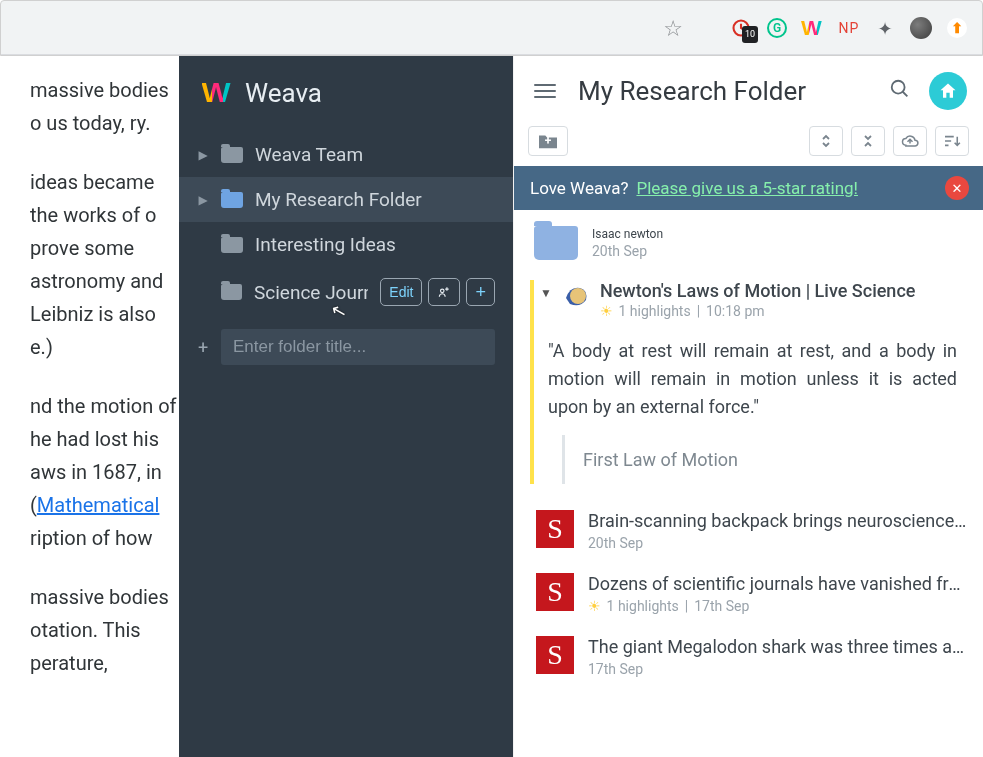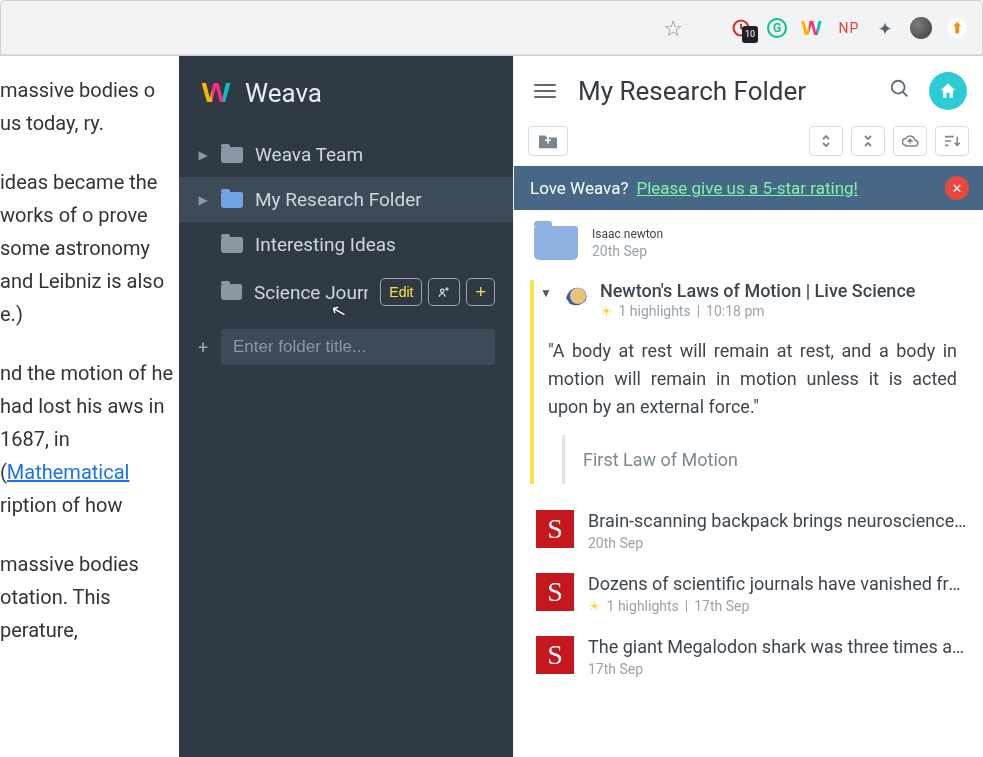--- a/index.html
+++ b/index.html
@@ -30,21 +30,21 @@
   .badge10 { position:absolute; bottom:-4px; right:-6px; background:#202124; color:#fff; font-size:9px; padding:3px 3px; border-radius:3px; line-height:11px;}
   .g-green { width:20px;height:20px;border:2px solid #00c48c;border-radius:50%;display:flex;align-items:center;justify-content:center;color:#00c48c;font-size:12px;font-weight:600;}
   .np-red { color:#e44236; font-weight:400; letter-spacing:1px; font-size:14px;}
   .puzzle { color:#5f6368; font-size:18px;}
   .profile-dot { width:22px;height:22px;border-radius:50%;background: radial-gradient(circle at 35% 35%, #7d7d7d, #3c3c3c);}
   .orange-arrow { width:20px;height:20px;border-radius:50%;background:#fff;display:flex;align-items:center;justify-content:center;color:#ff8a00;font-size:14px;font-weight:700;}
 
   
   .page-row { display:flex; height: calc(100% - 56px); }
   .article-pane { width: 179px; padding: 18px 0 0 0; overflow:hidden; color: #303538; font-size: 20px; line-height: 1.65; }
-  .article-pane p { margin-bottom: 26px; }
+  .article-pane p { margin-bottom: 26px; margin-left: 30px; }
   .article-pane a.mathlink { color:#1a73e8; }
 
   
   .weava-sidebar {
     width: 334px;
     background: #2f3a45;
     color: #cfd6dc;
     display:flex; flex-direction:column;
     position: relative;
   }
@@ -70,21 +70,21 @@
   }
   .folder-item .chev { width:12px; display:inline-flex; align-items:center; justify-content:center; color:#8b97a2; font-size:12px; }
   .folder-item.child { padding-left: 42px; }
   .folder-item.active { background:#3d4a57; }
   .folder-ico { width:22px;height:16px;border-radius:2px 2px 3px 3px;background:#8b97a2; position:relative; }
   .folder-ico::before { content:""; position:absolute; top:-3px; left:0; width:9px; height:3px; background:#8b97a2; border-radius:2px 2px 0 0;}
   .folder-ico.blue { background:#6fa4e2; }
   .folder-ico.blue::before { background:#6fa4e2; }
   .folder-actions { margin-left:auto; display:flex; gap:6px; }
   .pill-btn {
-    border:1px solid #9aa6b1; color:#fde047; background:transparent;
+    border:1px solid #9aa6b1; color:#7dd3fc; background:transparent;
     border-radius:5px; font-size:14px; padding:4px 8px;
     display:flex; align-items:center; justify-content:center; cursor:pointer;
     height:28px; min-width:28px;
   }
   .new-folder-row {
     display:flex; align-items:center; gap:12px;
     padding: 12px 18px;
   }
   .new-folder-row .plus { color:#9aa6b1; font-size:18px; width:12px; text-align:center; }
   .new-folder-input {

